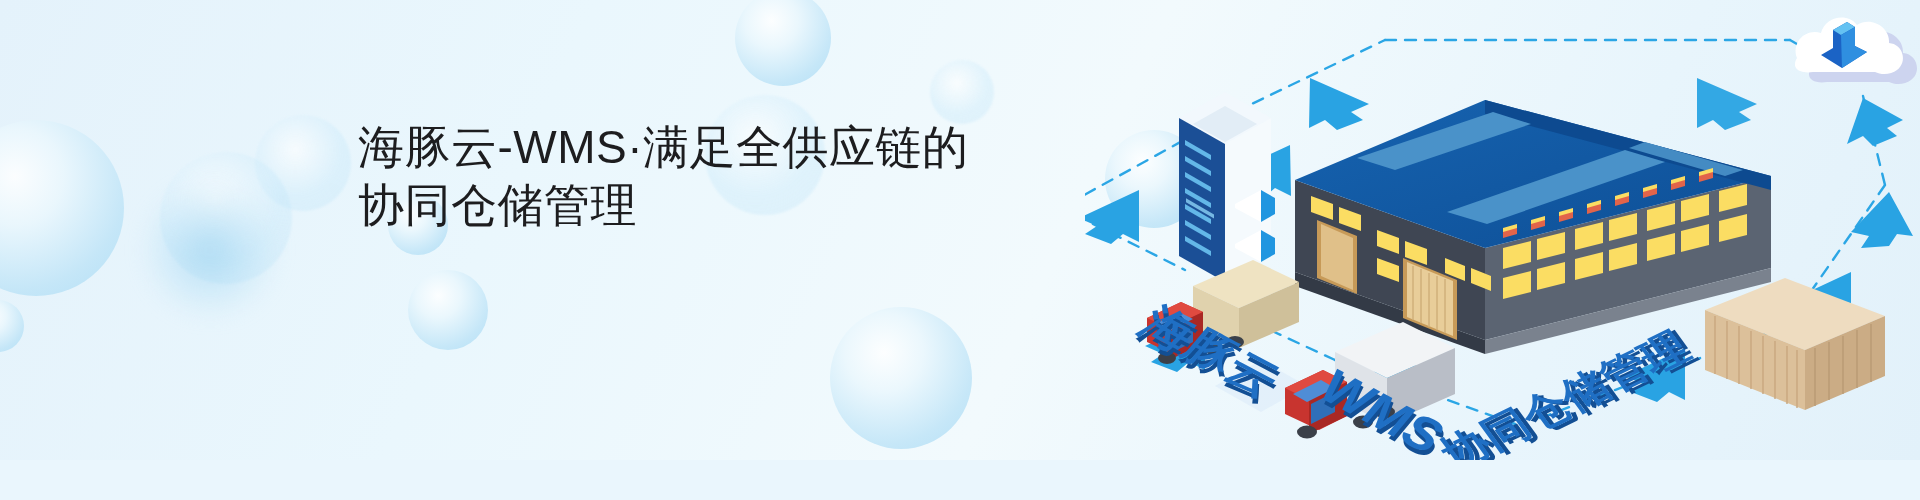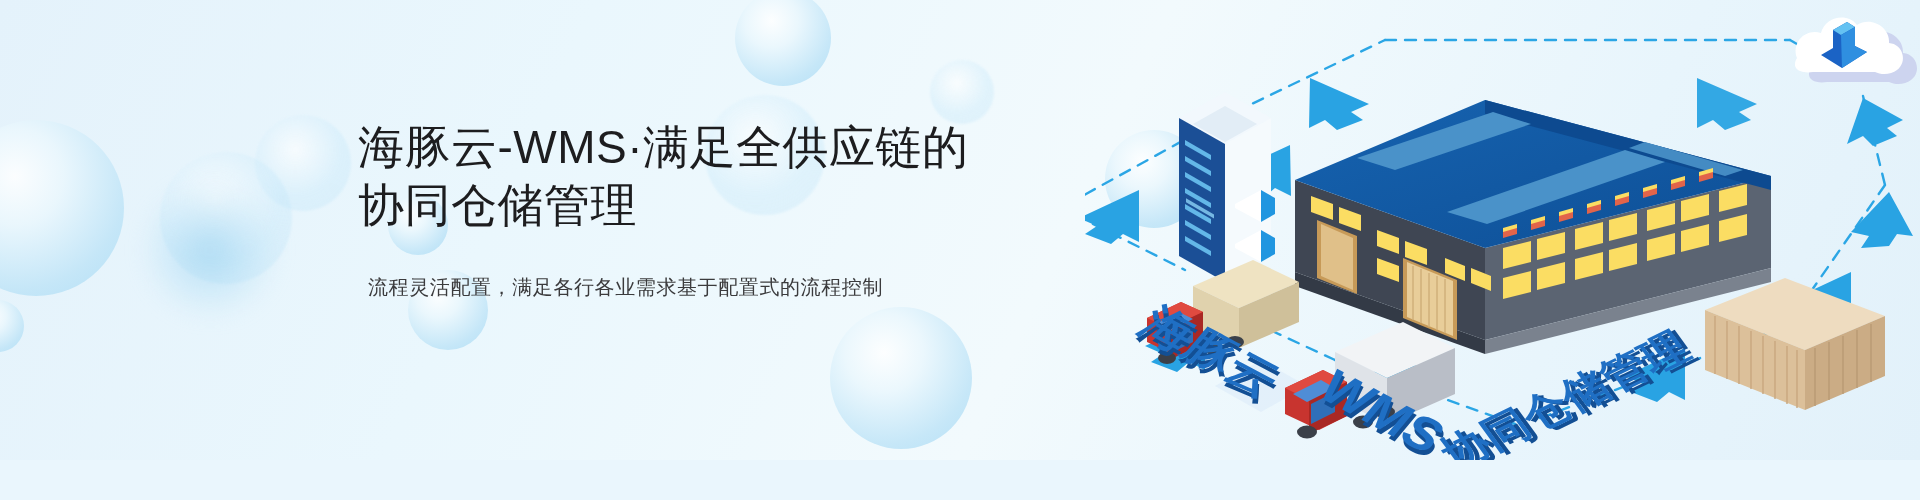--- a/index.html
+++ b/index.html
@@ -56,21 +56,20 @@
   <div class="bubble bub-soft" style="left:1105px;top:130px;width:98px;height:98px;"></div>
   <div class="bubble bub-soft" style="left:408px;top:270px;width:80px;height:80px;"></div>
   <div class="bubble bub-soft" style="left:830px;top:307px;width:142px;height:142px;"></div>
   <div class="bubble bub-soft" style="left:-28px;top:300px;width:52px;height:52px;"></div>
   <div class="bubble bub-faint" style="left:705px;top:95px;width:120px;height:120px;"></div>
   <div class="bubble bub-faint" style="left:930px;top:60px;width:64px;height:64px;"></div>
 
   <div id="textblock">
     <div id="headline">海豚云-WMS·满足全供应链的
 协同仓储管理</div>
-    <div id="subtitle">流程灵活配置，满足各行各业需求基于配置式的流程控制</div>
   </div>
 
   <div id="illustration">
     <svg id="illoSvg" width="835" height="500" viewBox="0 0 835 500" xmlns="http://www.w3.org/2000/svg">
       <defs>
         <linearGradient id="roofG" x1="0" y1="0" x2="1" y2="1">
           <stop offset="0" stop-color="#1663b0"></stop>
             <stop offset="1" stop-color="#0e4f96"></stop>
         </linearGradient>
         <linearGradient id="contG" x1="0" y1="0" x2="0" y2="1">

